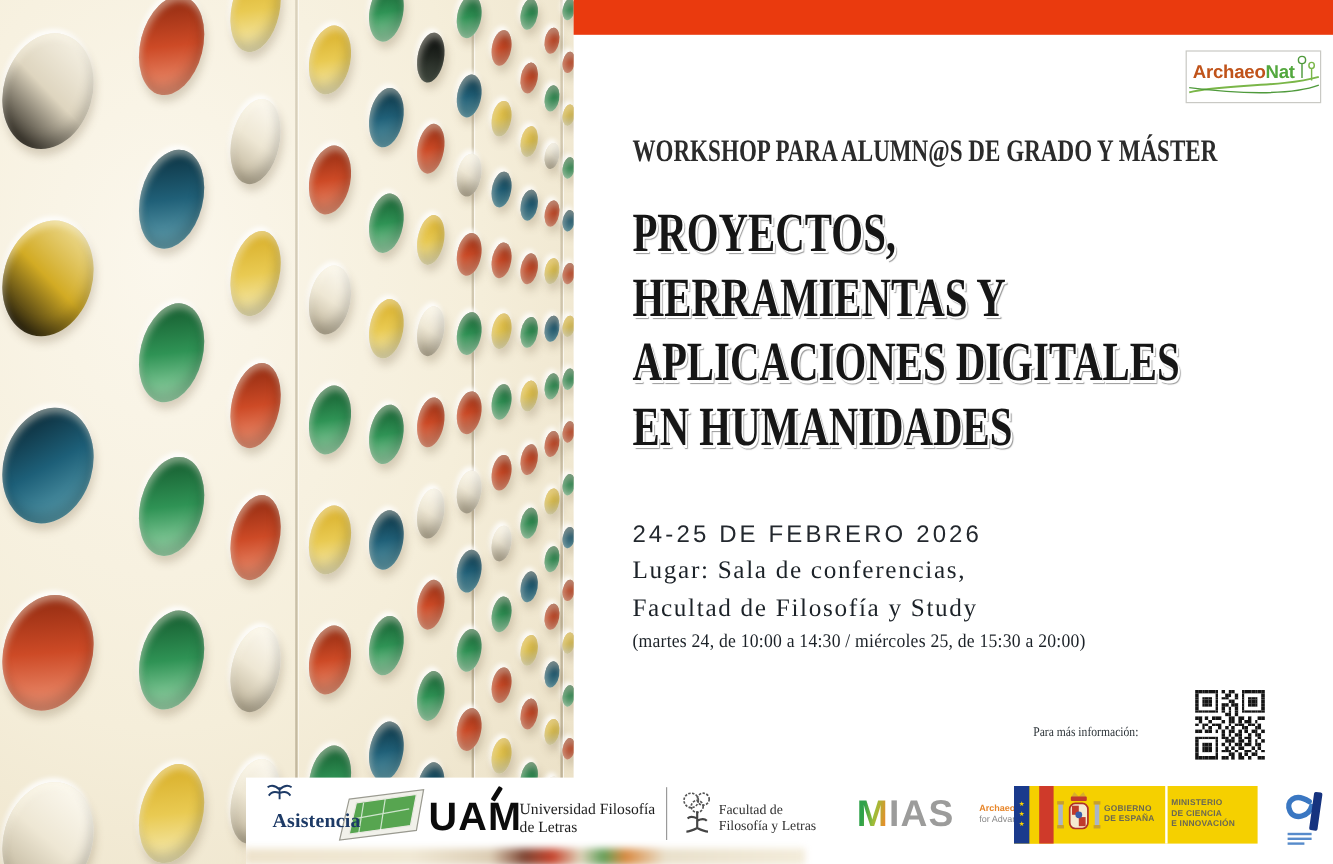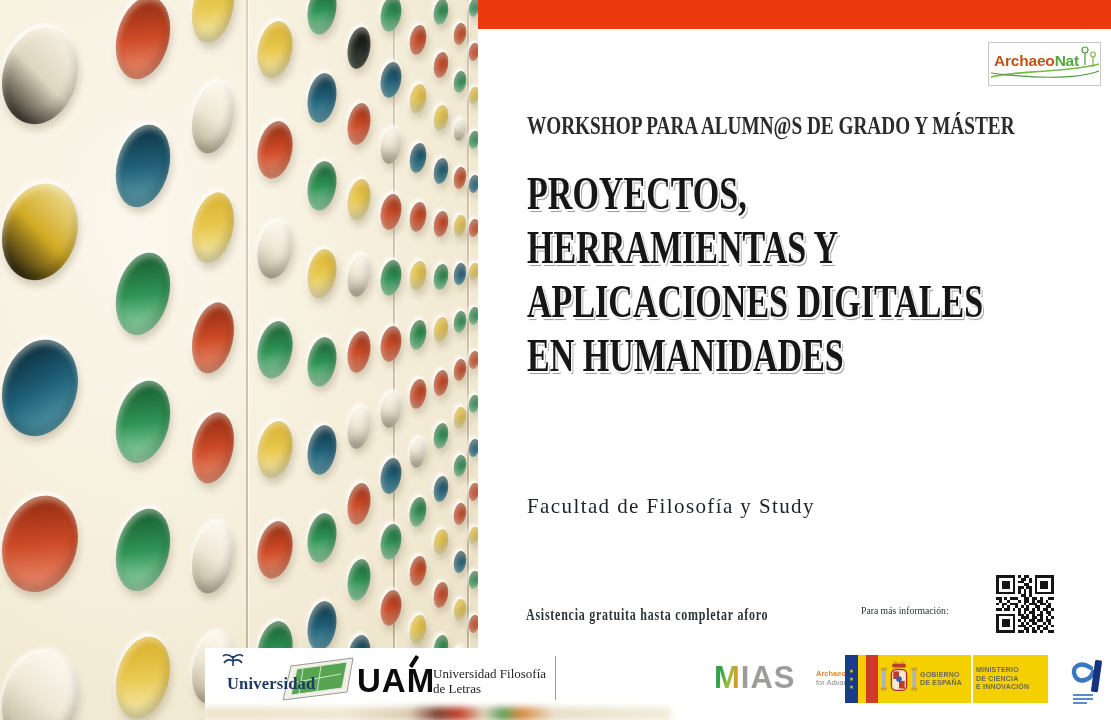--- a/index.html
+++ b/index.html
@@ -237,23 +237,25 @@
   <div id="kicker">
     <span class="squeeze">WORKSHOP PARA ALUMN@S DE GRADO Y MÁSTER</span>
   </div>
   <div id="title">
     <span class="tline">PROYECTOS,</span>
     <span class="tline">HERRAMIENTAS Y</span>
     <span class="tline">APLICACIONES DIGITALES</span>
     <span class="tline">EN HUMANIDADES</span>
   </div>
 
+  <div id="dates">24-25 DE FEBRERO 2026</div>
+  <div id="venue1">Lugar: Sala de conferencias,</div>
   <div id="venue2">Facultad de Filosofía y Study</div>
-  <div id="admission">
-    <span class="squeeze">Asistencia gratuita hasta completar aforo</span>
+  <div id="sched">
+    <span class="squeeze">(martes 24, de 10:00 a 14:30 / miércoles 25, de 15:30 a 20:00)</span>
   </div>
   <div id="moreinfo">
     <span class="squeeze">Para más información:</span>
   </div>
   <div id="qr">
       <div class="q1"></div>
       <div class="q1"></div>
       <div class="q1"></div>
       <div class="q1"></div>
       <div class="q1"></div>
@@ -698,33 +700,45 @@
   <div id="band">
     <div id="blurstrip"></div>
 
     <div id="thermascape">
       <svg width="150" height="56" viewBox="0 0 150 56">
         <polygon points="78,14 140,6 134,40 70,48" fill="#f1f1ea" stroke="#9a9a90" stroke-width="1"></polygon>
         <polygon points="84,17 134,10 129,36 78,43" fill="#57a550" stroke="#e8e8e0" stroke-width="1"></polygon>
         <path d="M84 30 L128 22 M90 17 L86 42 M108 14 L104 40" stroke="#ffffff" stroke-width="1" opacity=".7" fill="none"></path>
         <path d="M20 14 L20 4 M20 6 C16 2 13 2 10 4 M20 6 C24 2 27 2 30 4 M20 9 C16 7 13 8 11 11 M20 9 C24 7 27 8 29 11" stroke="#1d3a66" stroke-width="1.6" fill="none"></path>
       </svg>
-      <div class="ts-text" style="color: rgb(29, 58, 102);">Universidad</div>
+      <div class="ts-text" style="color: rgb(29, 58, 102);">Asistencia</div>
     </div>
 
     <div id="uam">
       <div class="uam-word">UAM</div>
       <div class="uam-acc"></div>
       <div class="uam-name">
         <div>Universidad Filosofía</div>
         <div>de Letras</div>
       </div>
     </div>
     <div class="vdiv" style="left:350px"></div>
 
+    <div id="facultad">
+      <svg width="28" height="40" viewBox="0 0 28 40">
+        <circle cx="9" cy="9" r="6" fill="none" stroke="#555" stroke-width="1.4" stroke-dasharray="2 1.2"></circle>
+        <circle cx="19" cy="8" r="5" fill="none" stroke="#555" stroke-width="1.4" stroke-dasharray="2 1.2"></circle>
+        <circle cx="14" cy="14" r="5" fill="none" stroke="#555" stroke-width="1.4" stroke-dasharray="2 1.2"></circle>
+        <path d="M14 18 L14 32 M14 24 C10 22 8 22 6 24 M14 26 C18 24 20 24 22 26 M14 32 C10 34 8 35 5 35 M14 32 C18 34 20 35 23 35" stroke="#444" stroke-width="1.8" fill="none"></path>
+      </svg>
+      <div class="fac-name">
+        <div>Facultad de</div>
+        <div>Filosofía y Letras</div>
+      </div>
+    </div>
 
     <div id="mias">
       <div class="mias-word"><span class="mias-m">M</span><span class="mias-ias">IAS</span></div>
       <div class="mias-sub">
         <div><span class="mias-madrid">Archaeo</span><span> Institute</span></div>
         <div>for Advanced Study</div>
       </div>
     </div>
 
     <div id="gob" style="background: rgb(245, 208, 0);">

